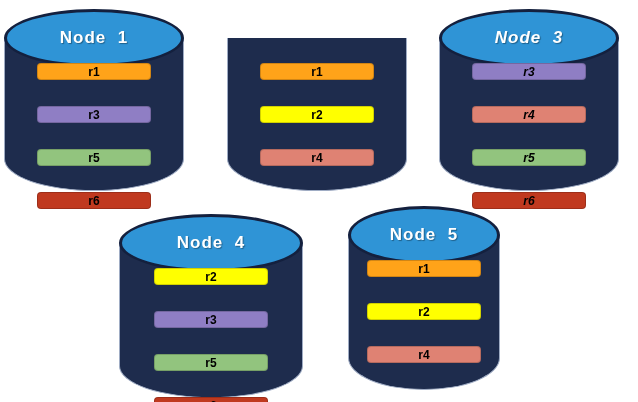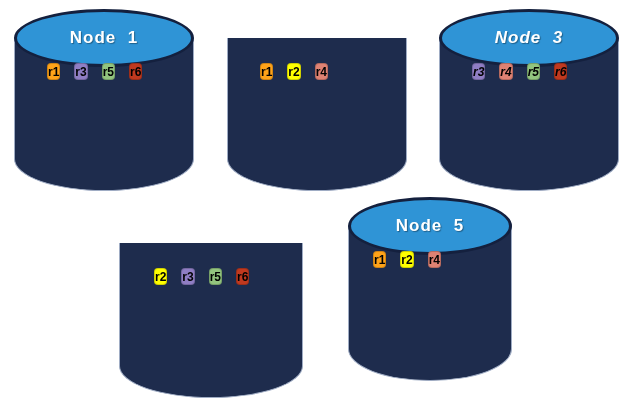--- a/index.html
+++ b/index.html
@@ -56,42 +56,43 @@
     white-space: pre;
     text-shadow: 1px 1px 1px rgba(0,0,0,0.35);
   }
   .bars {
     position: absolute;
     top: 54px;
     left: 50%;
     transform: translateX(-50%);
     width: 114px;
     display: flex;
-    gap: 14px;
+    flex-direction: column;
+    gap: 26px;
   }
   .bar {
     height: 17px;
     border-radius: 4px;
     border: 1px solid rgba(0,0,0,0.18);
     box-sizing: border-box;
     display: flex;
     align-items: center;
     justify-content: center;
     color: var(--c-bar-text, #000000);
     font-size: 12px;
     font-weight: bold;
     line-height: 1;
   }
 </style>
 </head>
 <body>
 
 <div class="canvas">
 
-  <div class="node" style="left:14px; top:9px;">
+  <div class="node" style="left:4px; top:9px;">
     <div class="cyl-body"></div>
     <div class="cyl-top">
       <span class="node-label">Node  1</span>
     </div>
     <div class="bars">
         <div class="bar" style="background: rgb(255, 163, 25);">r1</div>
         <div class="bar" style="background: rgb(143, 126, 196);">r3</div>
         <div class="bar" style="background: rgb(146, 196, 126);">r5</div>
         <div class="bar" style="background: rgb(192, 57, 31);">r6</div>
       </div>
@@ -114,29 +115,32 @@
     <div class="bars">
         <div class="bar" style="background: rgb(143, 126, 196);">r3</div>
         <div class="bar" style="background: rgb(223, 130, 115);">r4</div>
         <div class="bar" style="background: rgb(146, 196, 126);">r5</div>
         <div class="bar" style="background: rgb(192, 57, 31);">r6</div>
       </div>
   </div>
 
   <div class="node" style="left:119px; top:214px; width:184px; height:184px;">
     <div class="cyl-body"></div>
+    <div class="cyl-top">
+      <span class="node-label">Node  4</span>
+    </div>
     <div class="bars">
         <div class="bar" style="background: rgb(255, 255, 0);">r2</div>
         <div class="bar" style="background: rgb(143, 126, 196);">r3</div>
         <div class="bar" style="background: rgb(146, 196, 126);">r5</div>
         <div class="bar" style="background: rgb(192, 57, 31);">r6</div>
       </div>
   </div>
 
-  <div class="node" style="left:348px; top:197px; width:164px; height:184px;">
+  <div class="node" style="left:348px; top:206px; width:152px; height:184px;">
     <div class="cyl-body"></div>
     <div class="cyl-top">
       <span class="node-label">Node  5</span>
     </div>
     <div class="bars">
         <div class="bar" style="background: rgb(255, 163, 25);">r1</div>
         <div class="bar" style="background: rgb(255, 255, 0);">r2</div>
         <div class="bar" style="background: rgb(223, 130, 115);">r4</div>
       </div>
   </div>

